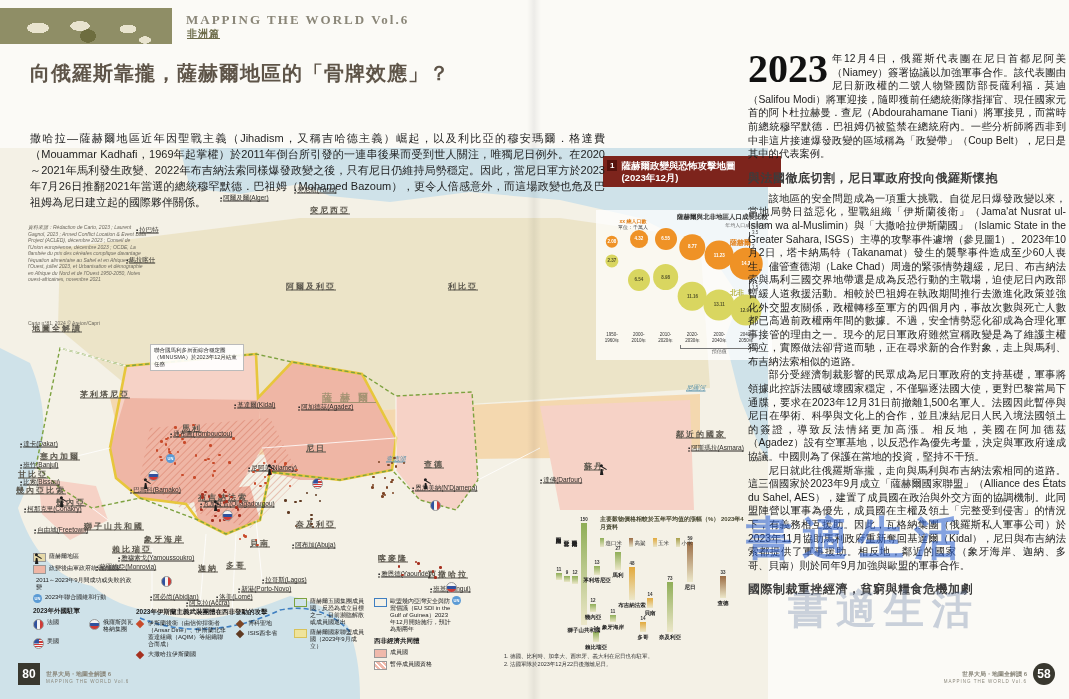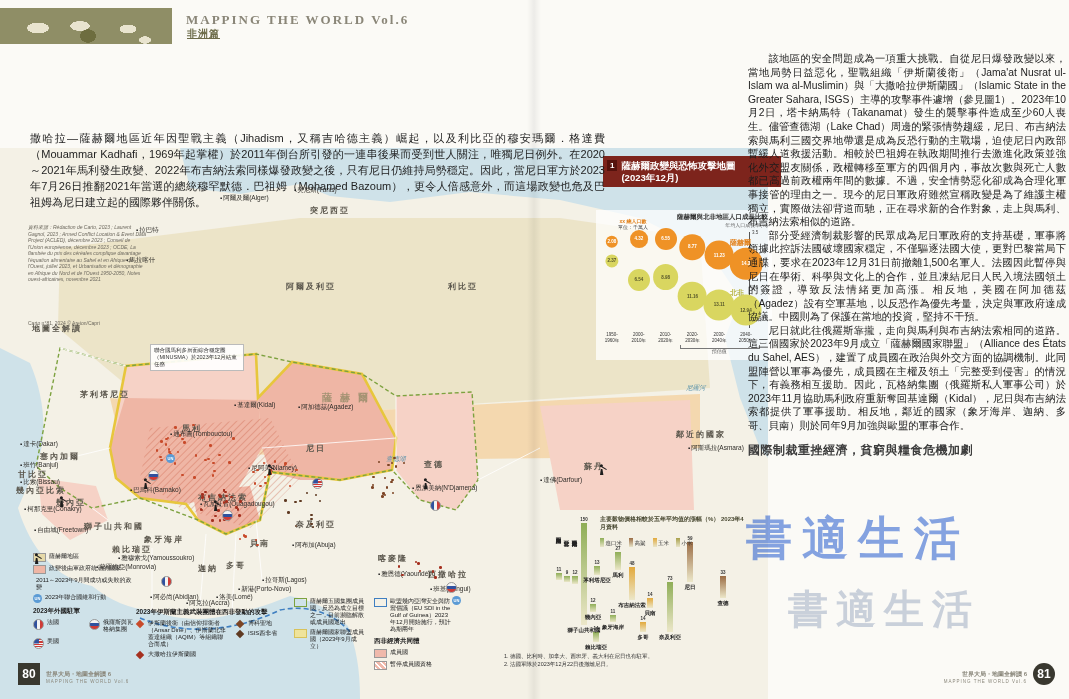--- a/index.html
+++ b/index.html
@@ -20,21 +20,21 @@
   .hdr-sub{position:absolute;left:187px;top:27px;font-size:10px;font-weight:bold;color:#6d6c49;letter-spacing:1px;text-decoration:underline;}
   
   .headline{position:absolute;left:30px;top:56px;font-family:"Liberation Serif","DejaVu Serif",serif;color:#5e5448;z-index:6;}
   .headline .t1{font-size:33px;font-weight:bold;letter-spacing:2px;}
   .headline .t2{font-size:20px;font-weight:bold;margin-top:4px;letter-spacing:1px;}
   .intro{position:absolute;left:30px;top:130px;width:575px;font-size:11px;line-height:16px;
     color:#1e1e1e;text-align:justify;font-weight:500;z-index:6;}
   
   #map{position:absolute;left:0;top:148px;width:768px;height:551px;z-index:1;}
   #map svg{position:absolute;left:0;top:0;}
-  .map-label{position:absolute;transform:translate(0,-50%);white-space:nowrap;z-index:4;}
+  .map-label{position:absolute;transform:translate(0,-50%);white-space:nowrap;z-index:4;text-decoration:underline;}
   .lab-country{font-size:8px;font-weight:bold;letter-spacing:2px;color:#5a564c;}
   .lab-city{font-size:6.5px;color:#2e2c28;}
   .lab-city::before{content:"▪";font-size:6px;color:#222;margin-right:1px;}
   .lab-water{font-size:6.5px;font-style:italic;color:#5a93ab;}
   .lab-region{font-size:10px;letter-spacing:8px;color:#a39272;font-weight:bold;}
   .annot{position:absolute;background:rgba(255,255,255,.92);border:0.5px solid #bbb;
     font-size:5.5px;line-height:7px;color:#333;padding:2px 3px;width:86px;z-index:5;}
   .fig-box{position:absolute;left:603px;top:8px;width:168px;background:#7d241c;color:#fff;
     padding:4px 6px 4px 4px;z-index:8;display:flex;gap:4px;align-items:flex-start;}
   .fig-num{background:#55120d;color:#fff;font-size:8px;font-weight:bold;padding:1px 3px;flex:0 0 auto;}
@@ -111,20 +111,21 @@
 
 <div id="spread">
 
   <div class="hdr-band">
     <div class="hdr-map"></div>
   </div>
   <div class="hdr-title">MAPPING THE WORLD Vol.6</div>
   <div class="hdr-sub">非洲篇</div>
 
   <div class="headline">
+    <div class="t2">向俄羅斯靠攏，薩赫爾地區的「骨牌效應」？</div>
   </div>
   <div class="intro">撒哈拉—薩赫爾地區近年因聖戰主義（Jihadism，又稱吉哈德主義）崛起，以及利比亞的穆安瑪爾．格達費（Mouammar Kadhafi，1969年起掌權）於2011年倒台所引發的一連串後果而受到世人關注，唯獨尼日例外。在2020～2021年馬利發生政變、2022年布吉納法索同樣爆發政變之後，只有尼日仍維持局勢穩定。因此，當尼日軍方於2023年7月26日推翻2021年當選的總統穆罕默德．巴祖姆（Mohamed Bazoum），更令人倍感意外，而這場政變也危及巴祖姆為尼日建立起的國際夥伴關係。</div>
 
   <div id="map">
     <svg width="768" height="551" viewBox="0 0 768 551">
       <defs>
         <pattern id="hatch" width="5" height="5" patternTransform="rotate(45)" patternUnits="userSpaceOnUse">
           <rect width="5" height="5" fill="none"></rect>
             <line x1="0" y1="0" x2="0" y2="5" stroke="#c4563a" stroke-width="1.4" opacity="0.45"></line>
         </pattern>
@@ -598,33 +599,35 @@
       <div class="gval" style="left: 723px; top: 421.56px;">33</div>
       <div class="gname" style="left: 723px; top: 452px;">查德</div>
     </div>
 
   <div class="notes" id="notesBox">
       <div>1. 德國、比利時、加拿大、西班牙、義大利在尼日也有駐軍。</div>
       <div>2. 法國軍隊於2023年12月22日後撤離尼日。</div>
     </div>
 
   <div id="article">
+    <p class="first"><span class="dropcap">2023</span><span>年12月4日，俄羅斯代表團在尼日首都尼阿美（Niamey）簽署協議以加強軍事合作。該代表團由尼日新政權的二號人物暨國防部長薩利福．莫迪（Salifou Modi）將軍迎接，隨即獲前任總統衛隊指揮官、現任國家元首的阿卜杜拉赫曼．查尼（Abdourahamane Tiani）將軍接見，而當時前總統穆罕默德．巴祖姆仍被監禁在總統府內。一些分析師將西非到中非這片接連爆發政變的區域稱為「政變帶」（Coup Belt），尼日是其中的代表案例。</span></p>
+    <h3>與法國徹底切割，尼日軍政府投向俄羅斯懷抱</h3>
     <p>該地區的安全問題成為一項重大挑戰。自從尼日爆發政變以來，當地局勢日益惡化，聖戰組織「伊斯蘭後衛」（Jama'at Nusrat ul-Islam wa al-Muslimin）與「大撒哈拉伊斯蘭國」（Islamic State in the Greater Sahara, ISGS）主導的攻擊事件遽增（參見圖1）。2023年10月2日，塔卡納馬特（Takanamat）發生的襲擊事件造成至少60人喪生。儘管查德湖（Lake Chad）周邊的緊張情勢趨緩，尼日、布吉納法索與馬利三國交界地帶還是成為反恐行動的主戰場，迫使尼日內政部暫緩人道救援活動。相較於巴祖姆在執政期間推行去激進化政策並強化外交盟友關係，政權轉移至軍方的四個月內，事故次數與死亡人數都已高過前政權兩年間的數據。不過，安全情勢惡化卻成為合理化軍事接管的理由之一。現今的尼日軍政府雖然宣稱政變是為了維護主權獨立，實際做法卻背道而馳，正在尋求新的合作對象，走上與馬利、布吉納法索相似的道路。</p>
     <p>部分受經濟制裁影響的民眾成為尼日軍政府的支持基礎，軍事將領據此控訴法國破壞國家穩定，不僅驅逐法國大使，更對巴黎當局下通牒，要求在2023年12月31日前撤離1,500名軍人。法國因此暫停與尼日在學術、科學與文化上的合作，並且凍結尼日人民入境法國領土的簽證，導致反法情緒更加高漲。相反地，美國在阿加德茲（Agadez）設有空軍基地，以反恐作為優先考量，決定與軍政府達成協議。中國則為了保護在當地的投資，堅持不干預。</p>
     <p>尼日就此往俄羅斯靠攏，走向與馬利與布吉納法索相同的道路。這三個國家於2023年9月成立「薩赫爾國家聯盟」（Alliance des États du Sahel, AES），建置了成員國在政治與外交方面的協調機制。此同盟陣營以軍事為優先，成員國在主權及領土「完整受到侵害」的情況下，有義務相互援助。因此，瓦格納集團（俄羅斯私人軍事公司）於2023年11月協助馬利政府重新奪回基達爾（Kidal），尼日與布吉納法索都提供了軍事援助。相反地，鄰近的國家（象牙海岸、迦納、多哥、貝南）則於同年9月加強與歐盟的軍事合作。</p>
     <h3>國際制裁重挫經濟，貧窮與糧食危機加劇</h3>
 
   </div>
 
   <div class="wm1">書適生活</div>
   <div class="wm2">書適生活</div>
 
   <div class="pg-num" id="pgL">80</div>
   <div class="ftxt" id="ftL">
     <div class="l1">世界大局・地圖全解讀 6</div>
     <div class="l2">MAPPING THE WORLD Vol.6</div>
   </div>
   <div class="ftxt" id="ftR">
     <div class="l1">世界大局・地圖全解讀 6</div>
     <div class="l2">MAPPING THE WORLD Vol.6</div>
   </div>
-  <div class="pg-num" id="pgR">81</div>
+  <div class="pg-num" id="pgR">58</div>
 </div>
 
 </body></html>

